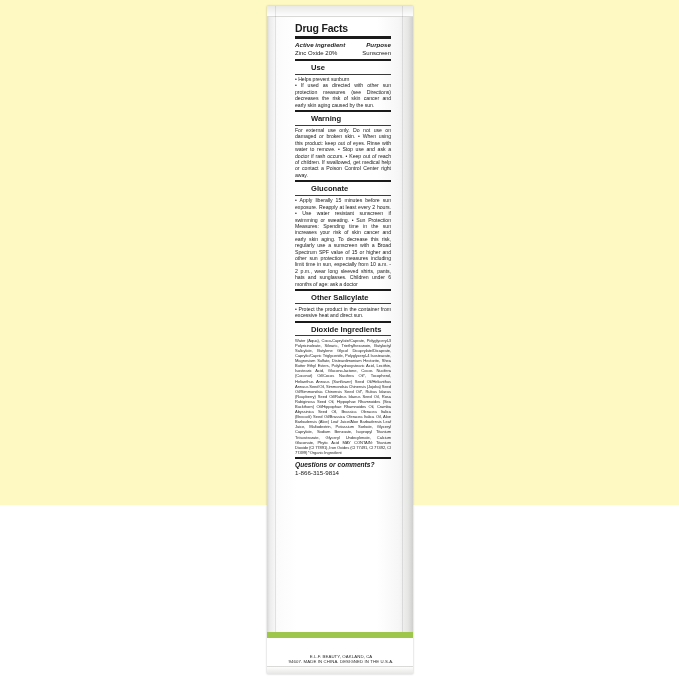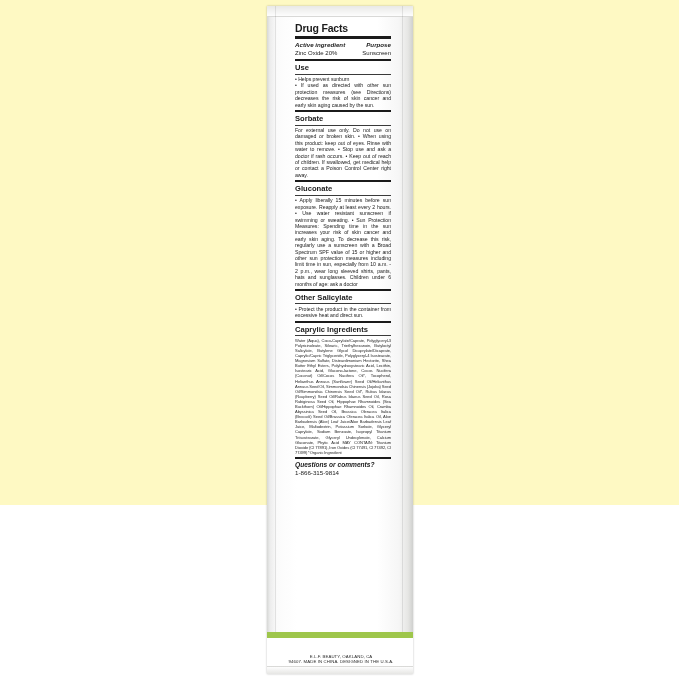--- a/index.html
+++ b/index.html
@@ -108,21 +108,21 @@
     font-size: 10.5px;
     font-weight: bold;
     letter-spacing: -0.2px;
     line-height: 12px;
     margin-bottom: 1px;
   }
   .sect-head {
     font-size: 7.6px;
     font-weight: bold;
     line-height: 9px;
-    margin: 1px 0 1px 0;
+    margin: 1px 0 1px 16px;
   }
   .colhead {
     display: flex;
     justify-content: space-between;
     font-size: 6.2px;
     font-style: italic;
     font-weight: bold;
     line-height: 8px;
   }
   .colrow {
@@ -193,36 +193,36 @@
         <span>Sunscreen</span>
       </div>
       <div class="rule-med"></div>
 
       <div class="sect-head">Use</div>
       <div class="rule-thin"></div>
       <div class="body">• Helps prevent sunburn</div>
       <div class="body">• If used as directed with other sun protection measures (see Directions) decreases the risk of skin cancer and early skin aging caused by the sun.</div>
       <div class="rule-med"></div>
 
-      <div class="sect-head">Sorbate</div>
+      <div class="sect-head">Warning</div>
       <div class="rule-thin"></div>
       <div class="body">For external use only. Do not use on damaged or broken skin. • When using this product: keep out of eyes. Rinse with water to remove. • Stop use and ask a doctor if rash occurs. • Keep out of reach of children. If swallowed, get medical help or contact a Poison Control Center right away.</div>
       <div class="rule-med"></div>
 
       <div class="sect-head">Gluconate</div>
       <div class="rule-thin"></div>
       <div class="body">• Apply liberally 15 minutes before sun exposure. Reapply at least every 2 hours. • Use water resistant sunscreen if swimming or sweating. • Sun Protection Measures: Spending time in the sun increases your risk of skin cancer and early skin aging. To decrease this risk, regularly use a sunscreen with a Broad Spectrum SPF value of 15 or higher and other sun protection measures including limit time in sun, especially from 10 a.m. - 2 p.m., wear long sleeved shirts, pants, hats and sunglasses. Children under 6 months of age: ask a doctor</div>
       <div class="rule-med"></div>
 
       <div class="sect-head">Other Salicylate</div>
       <div class="rule-thin"></div>
       <div class="body">• Protect the product in the container from excessive heat and direct sun.</div>
       <div class="rule-med"></div>
 
-      <div class="sect-head">Caprylic Ingredients</div>
+      <div class="sect-head">Dioxide Ingredients</div>
       <div class="rule-thin"></div>
       <div class="tiny">Water (Aqua), Coco-Caprylate/Caprate, Polyglyceryl-3 Polyricinoleate, Silearic, Triethylhexanoin, Butyloctyl Salicylate, Butylene Glycol Dicaprylate/Dicaprate, Caprylic/Capric Triglyceride, Polyglyceryl-4 Isostearate, Magnesium Sulfate, Disteardimonium Hectorite, Shea Butter Ethyl Esters, Polyhydroxystearic Acid, Lecithin, Isostearic Acid, Glucono-lactone, Cocos Nucifera (Coconut) Oil/Cocos Nucifera Oil*, Tocopherol, Helianthus Annuus (Sunflower) Seed Oil/Helianthus Annuus Seed Oil, Simmondsia Chinensis (Jojoba) Seed Oil/Simmondsia Chinensis Seed Oil*, Rubus Idaeus (Raspberry) Seed Oil/Rubus Idaeus Seed Oil, Rosa Rubiginosa Seed Oil, Hippophae Rhamnoides (Sea Buckthorn) Oil/Hippophae Rhamnoides Oil, Cramba Abyssinica Seed Oil, Brassica Oleracea Italica (Broccoli) Seed Oil/Brassica Oleracea Italica Oil, Aloe Barbadensis (Aloe) Leaf Juice/Aloe Barbadensis Leaf Juice, Maltodextrin, Potassium Sorbate, Glyceryl Caprylate, Sodium Benzoate, Isopropyl Titanium Triisostearate, Glyceryl Undecylenate, Calcium Gluconate, Phytic Acid MAY CONTAIN: Titanium Dioxide (CI 77891), Iron Oxides (CI 77491, CI 77492, CI 77499) *Organic Ingredient</div>
       <div class="rule-med"></div>
 
       <div class="q-head">Questions or comments?</div>
       <div class="q-num">1-866-315-9814</div>
     </div>
 
     <div class="green-band"></div>
     <div class="bottom-block">

